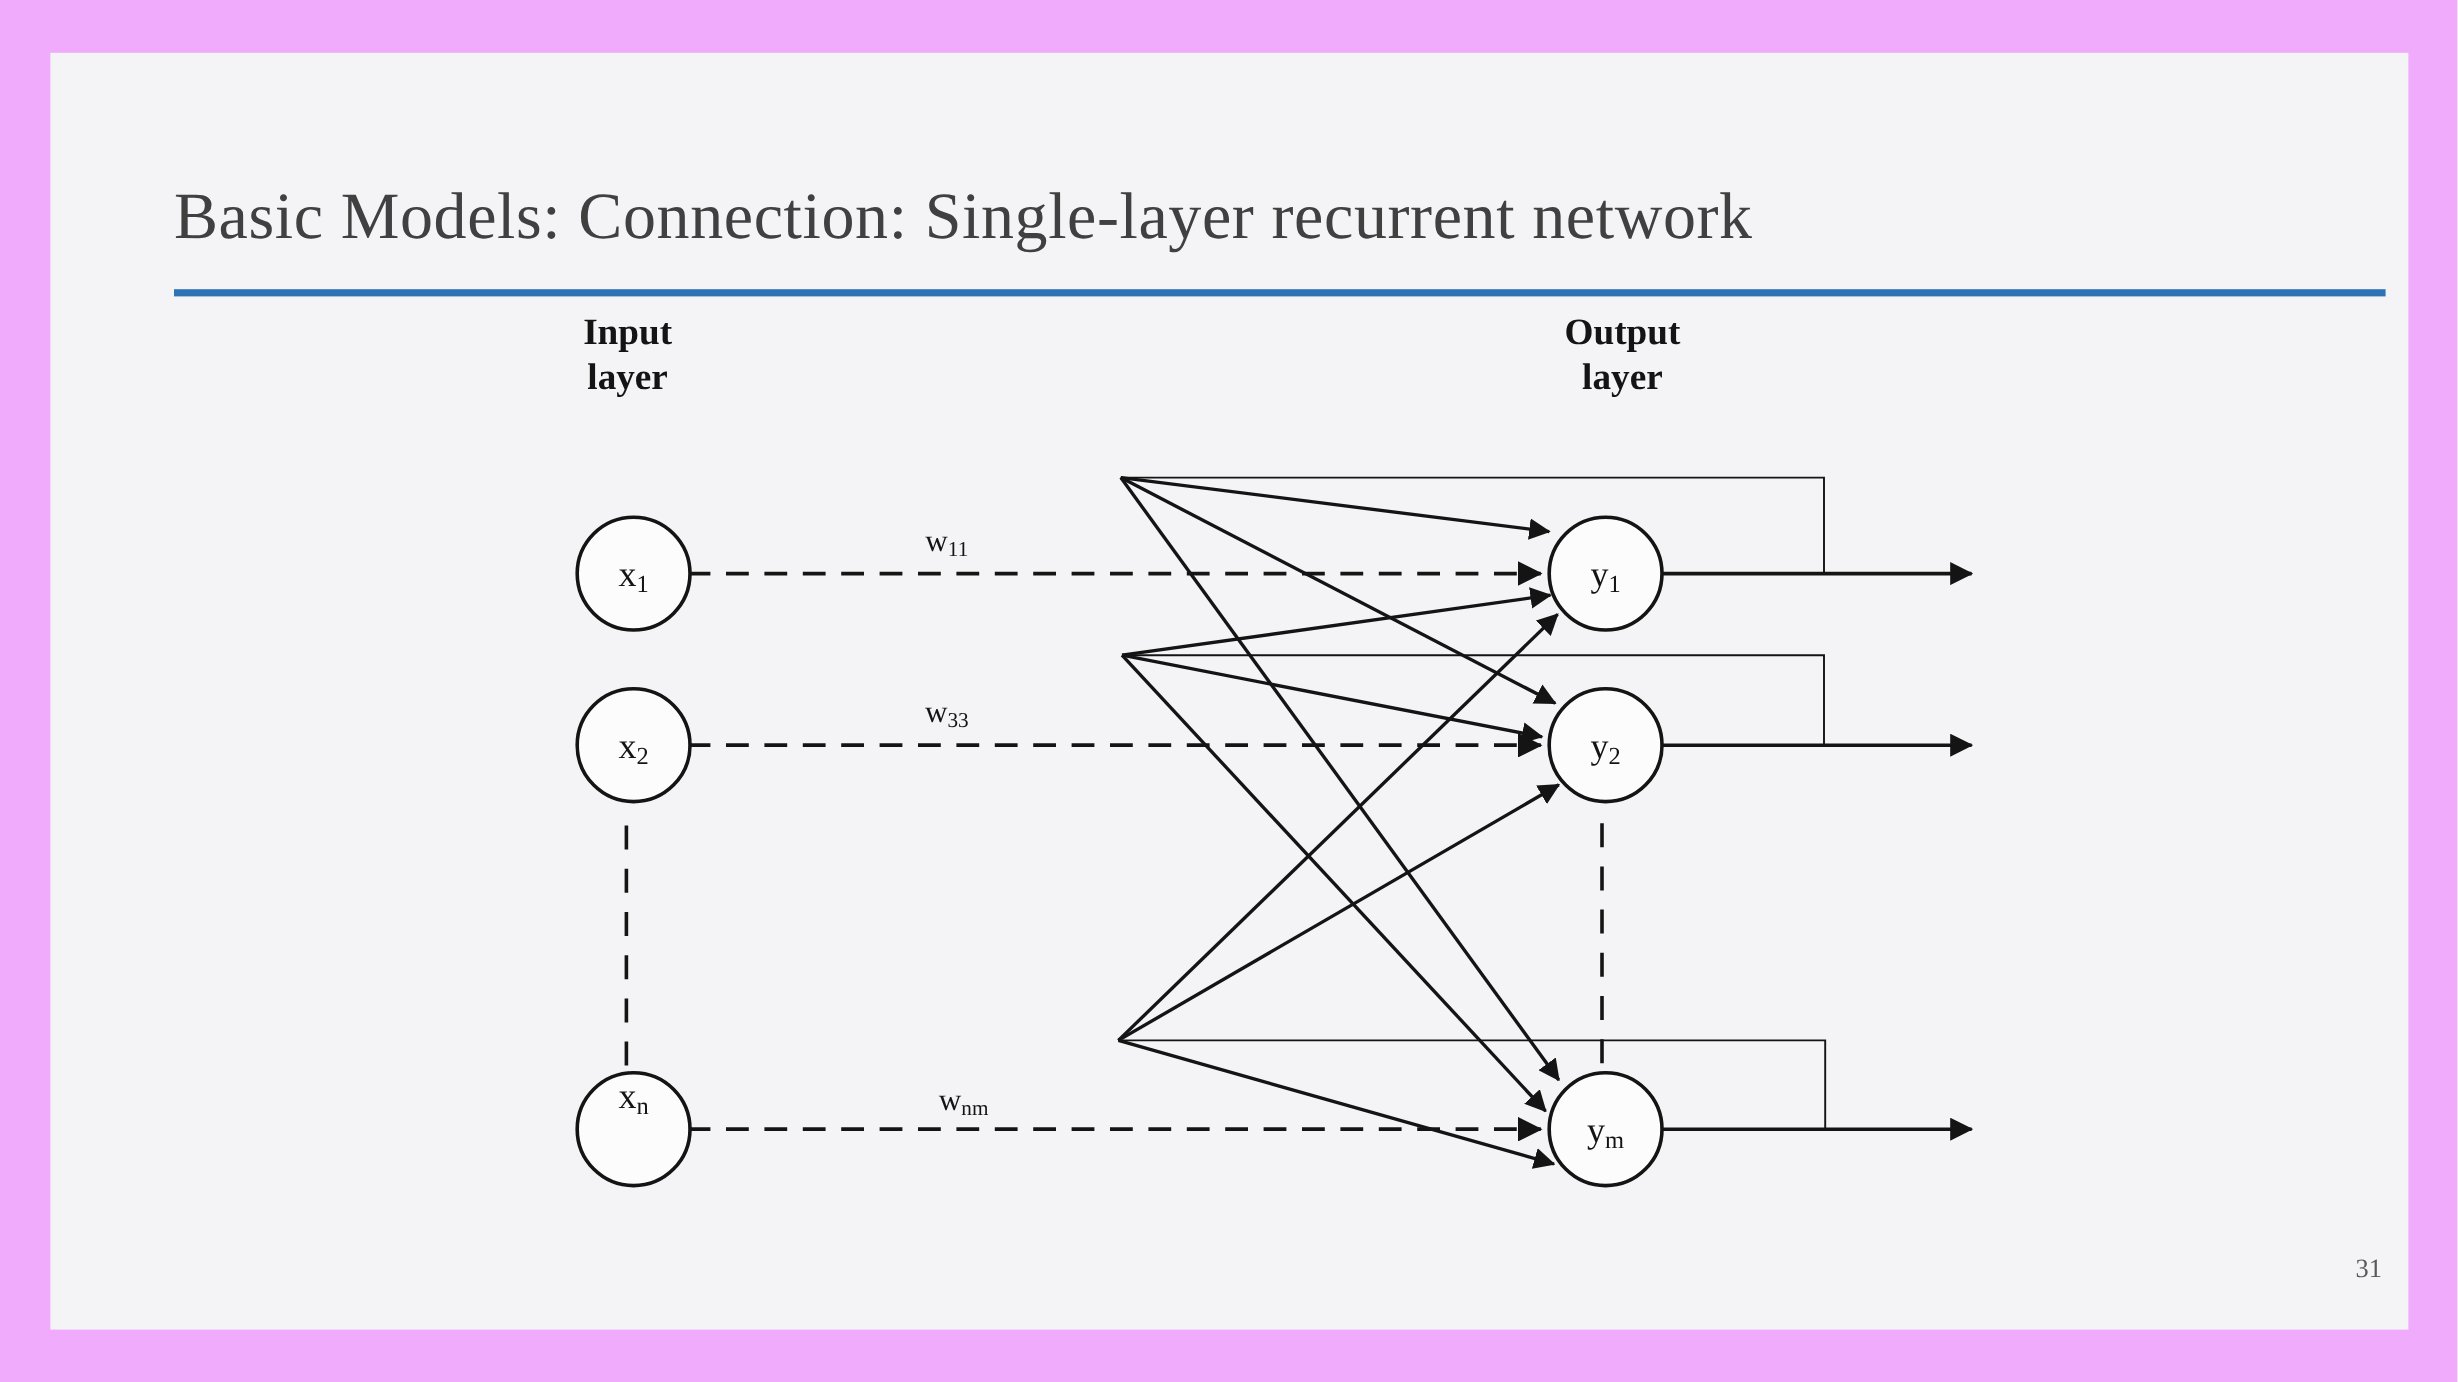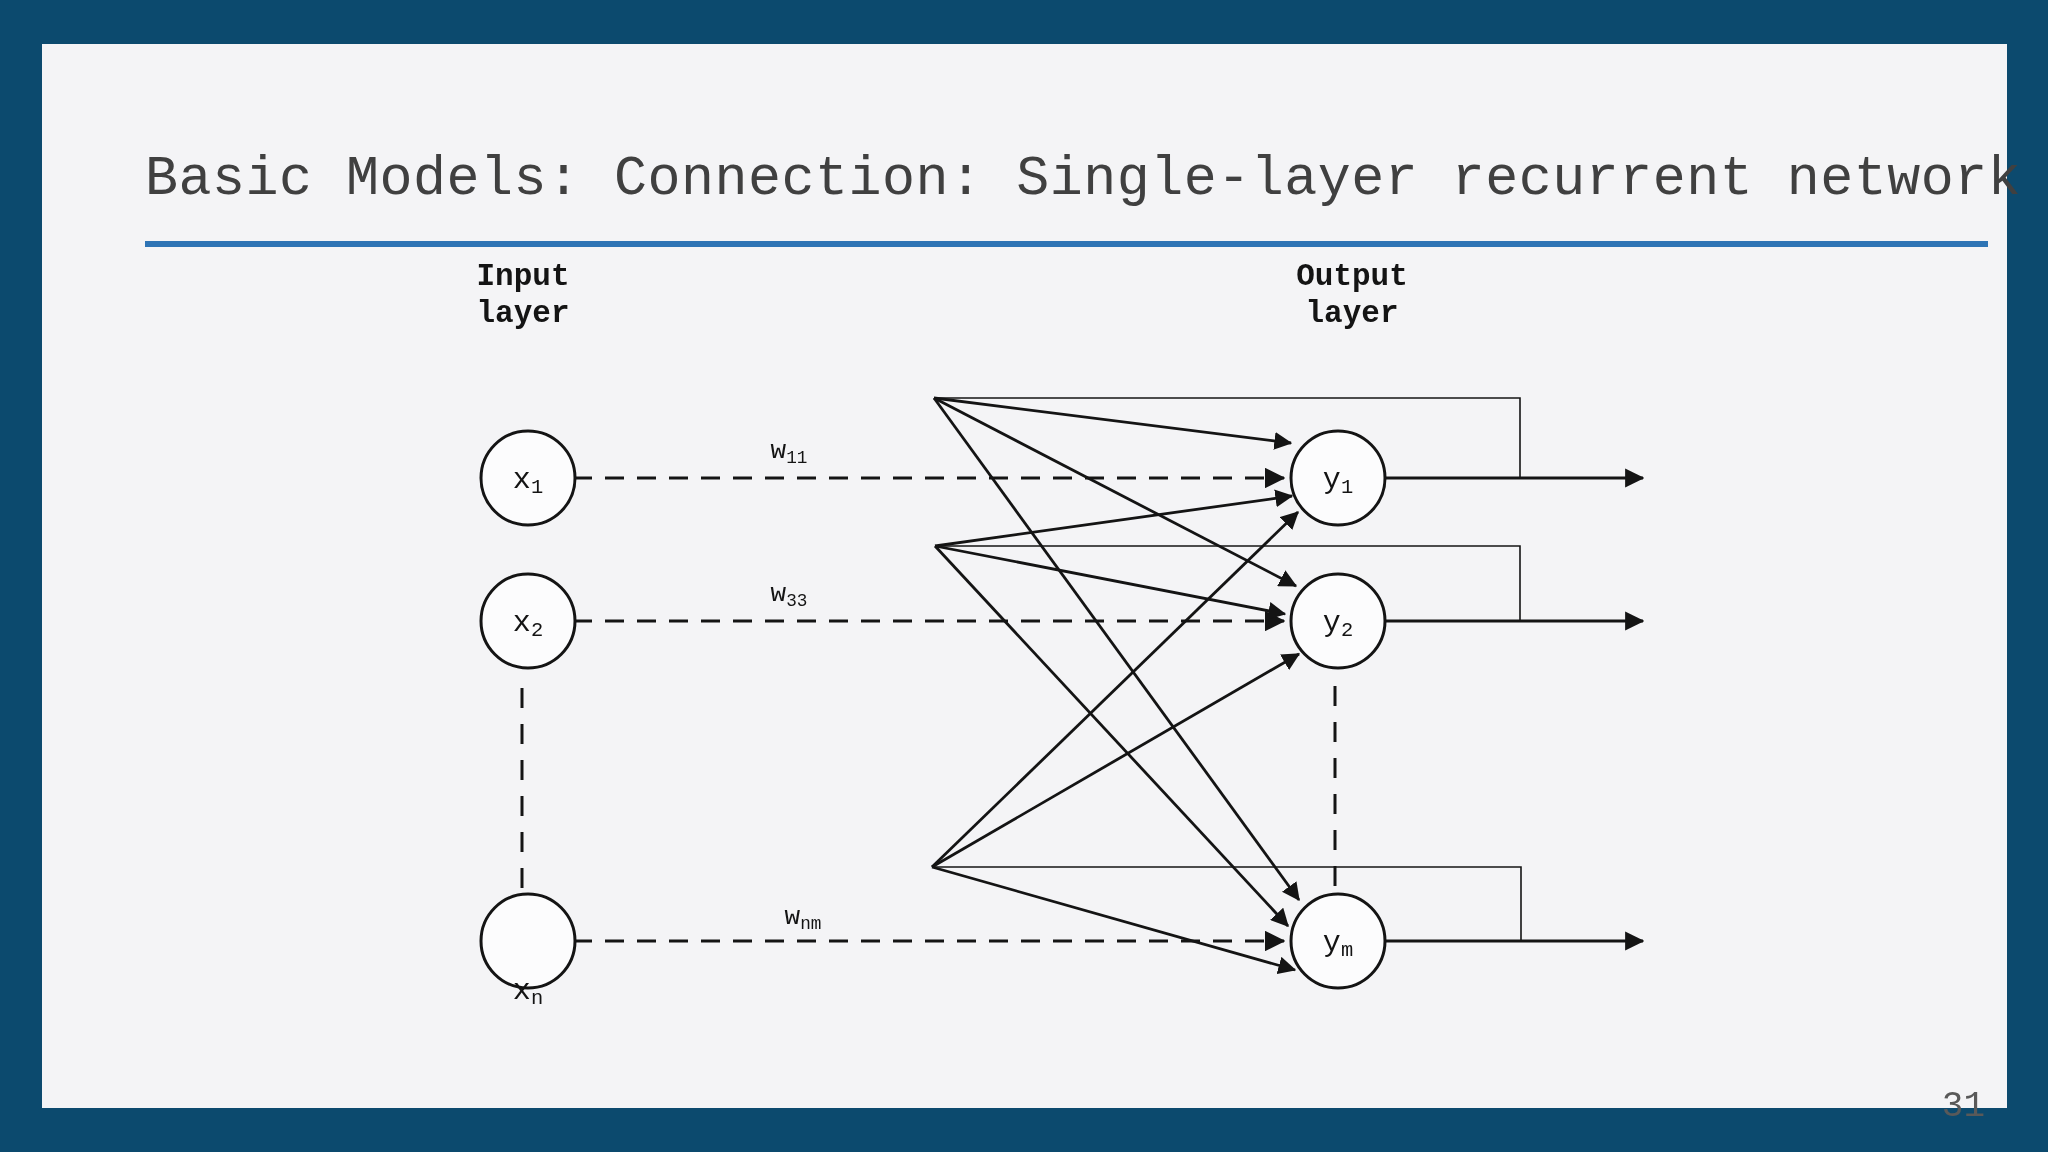--- a/index.html
+++ b/index.html
@@ -1,21 +1,21 @@
 <!DOCTYPE html>
 <html><head>
 <meta charset="utf-8">
 <style>
   html, body { margin: 0; padding: 0; background: #ffffff; }
   .page {
     position: relative;
     width: 2048px;
     height: 1152px;
-    background: #0c4a6e;
-    font-family: Liberation Mono, monospace;
+    background: #f0abfc;
+    font-family: Liberation Serif, serif;
     overflow: hidden;
   }
   .slide {
     position: absolute;
     left: 42px; top: 44px;
     width: 1965px; height: 1064px;
     background: #f4f4f6;
   }
   .title {
     position: absolute;
@@ -68,23 +68,23 @@
   .footer {
     position: absolute;
     left: 1023px; top: 1055px;
     transform: translateX(-50%);
     font-size: 27px;
     color: #595959;
     white-space: nowrap;
   }
   .pageno {
     position: absolute;
-    left: 1943px; top: 1042px;
+    left: 1943px; top: 1000px;
     transform: translateX(-100%);
-    font-size: 36px;
+    font-size: 22px;
     color: #595959;
   }
 </style>
 </head>
 <body>
 
 <div class="page">
   <div class="slide">
 
     <h1 class="title">Basic Models: Connection: Single-layer recurrent network</h1>
@@ -136,21 +136,21 @@
       <circle cx="1296" cy="577" r="47" fill="#fcfcfd" stroke-width="3"></circle>
       <circle cx="1296" cy="897" r="47" fill="#fcfcfd" stroke-width="3"></circle>
     </svg>
 
     <div class="node-label" style="left:486px; top:437px;">
       <span>x</span><span class="sub">1</span>
     </div>
     <div class="node-label" style="left:486px; top:580px;">
       <span>x</span><span class="sub">2</span>
     </div>
-    <div class="node-label" style="left:486px; top:948px;">
+    <div class="node-label" style="left:486px; top:872px;">
       <span>x</span><span class="sub">n</span>
     </div>
     <div class="node-label" style="left:1296px; top:437px;">
       <span>y</span><span class="sub">1</span>
     </div>
     <div class="node-label" style="left:1296px; top:580px;">
       <span>y</span><span class="sub">2</span>
     </div>
     <div class="node-label" style="left:1296px; top:900px;">
       <span>y</span><span class="sub">m</span>

